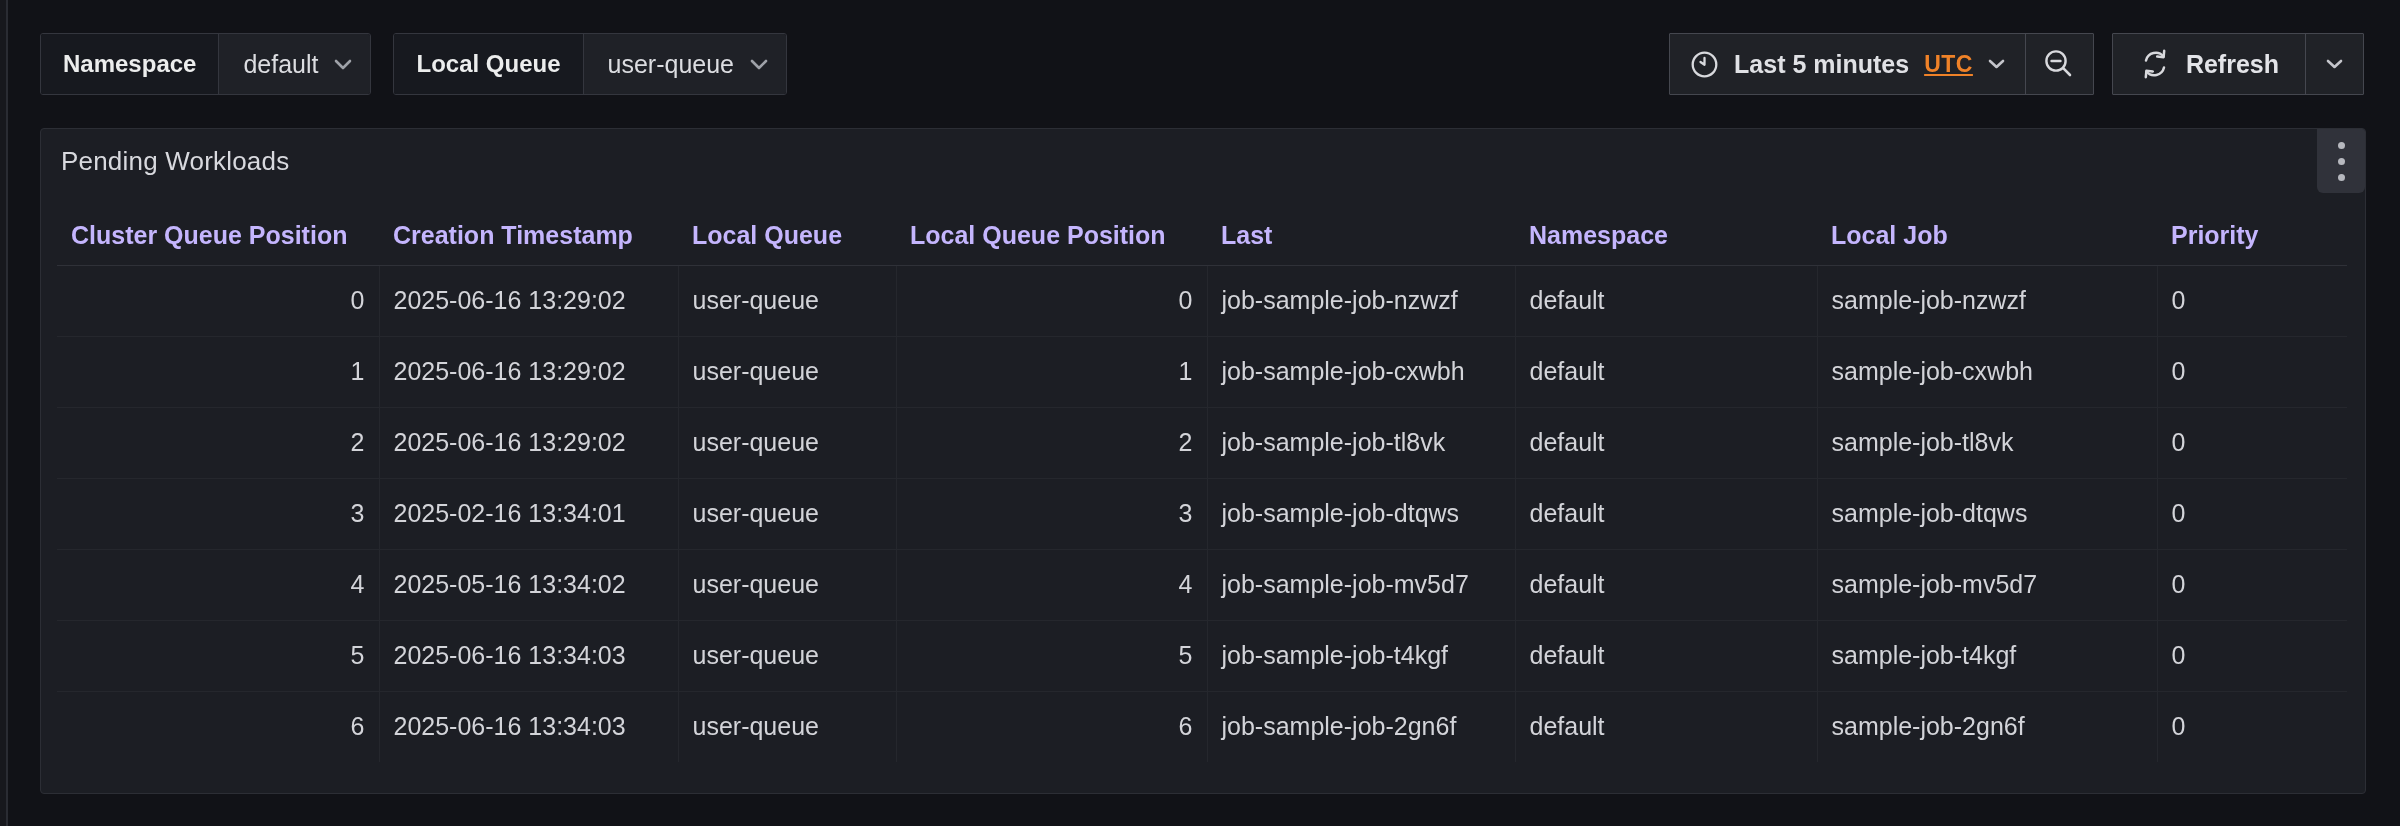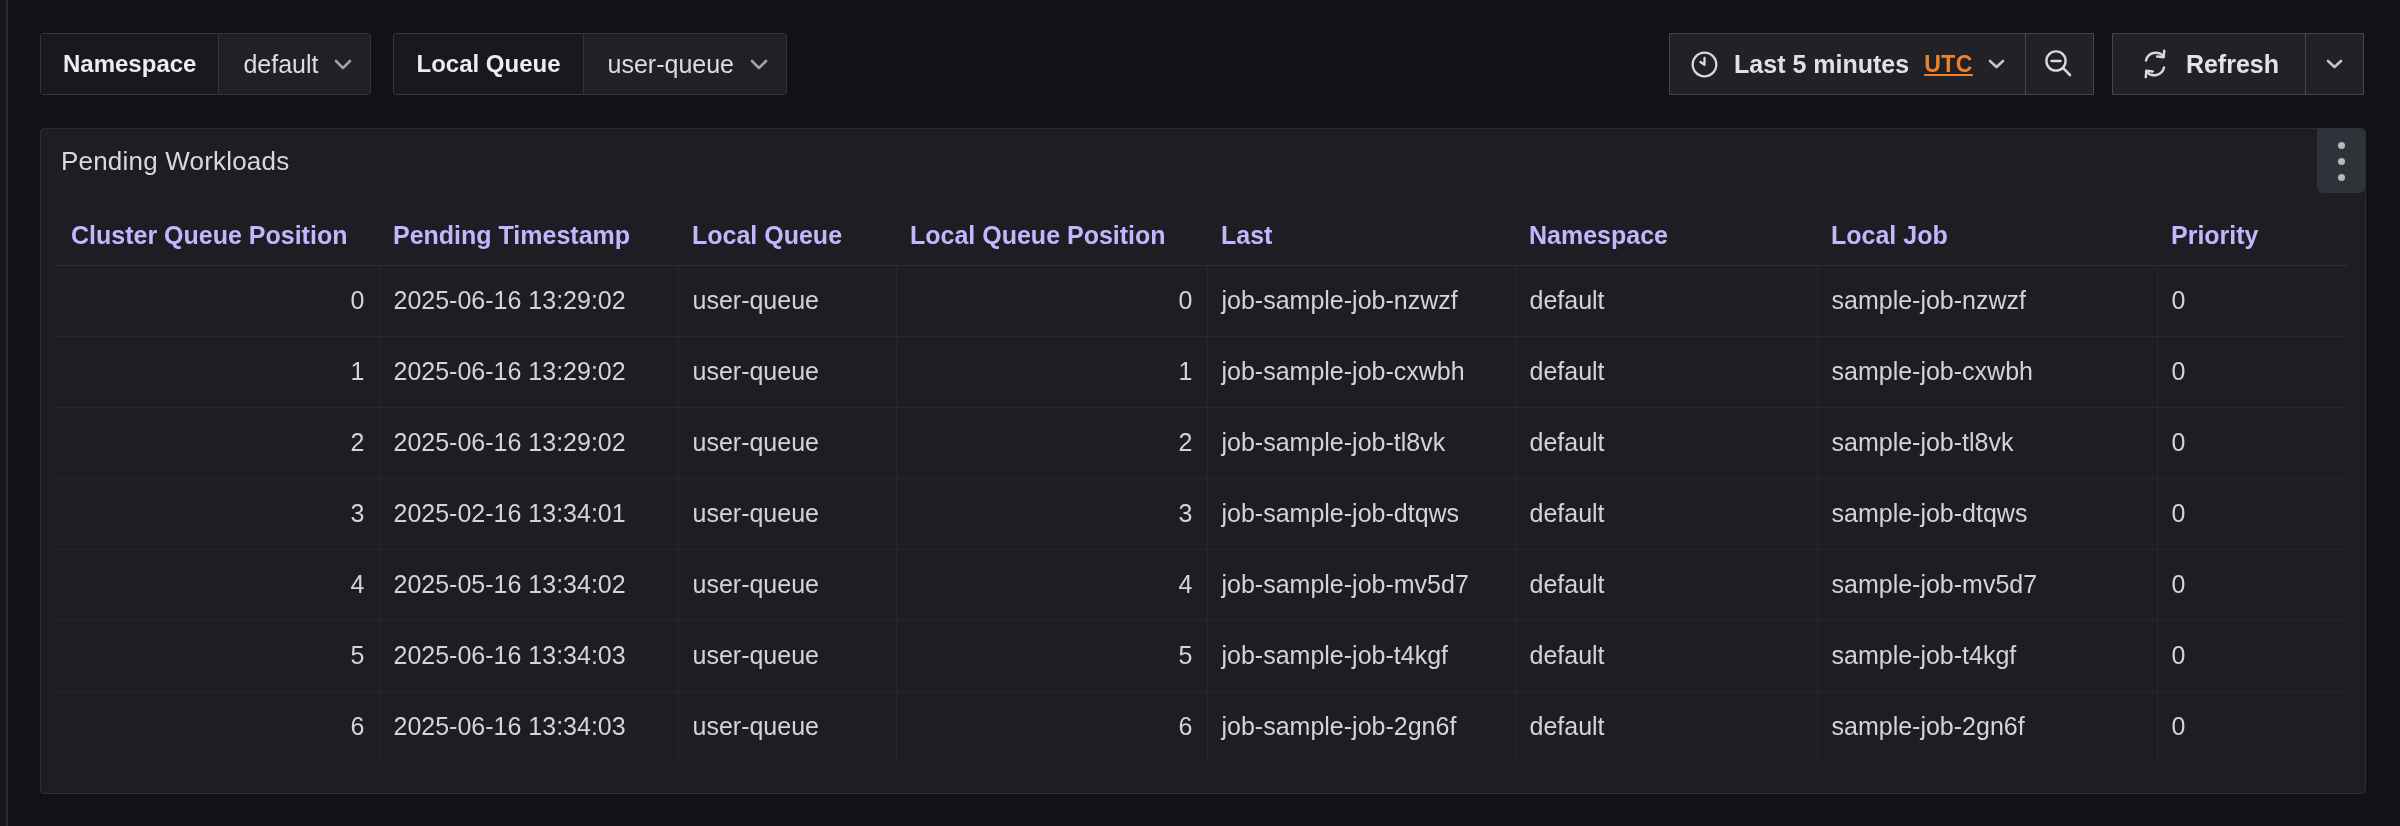--- a/index.html
+++ b/index.html
@@ -217,21 +217,21 @@
           <col style="width:218px">
           <col style="width:311px">
         <col style="width:308px">
           <col style="width:302px">
           <col style="width:340px">
           <col style="width:190px">
       </colgroup>
       <thead>
         <tr>
             <th>Cluster Queue Position</th>
-            <th>Pending Timestamp</th>
+            <th>Creation Timestamp</th>
             <th>Local Queue</th>
             <th>Local Queue Position</th>
             <th>Last</th>
             <th>Namespace</th>
             <th>Local Job</th>
             <th>Priority</th>
           </tr>
       </thead>
       <tbody>
           <tr>

